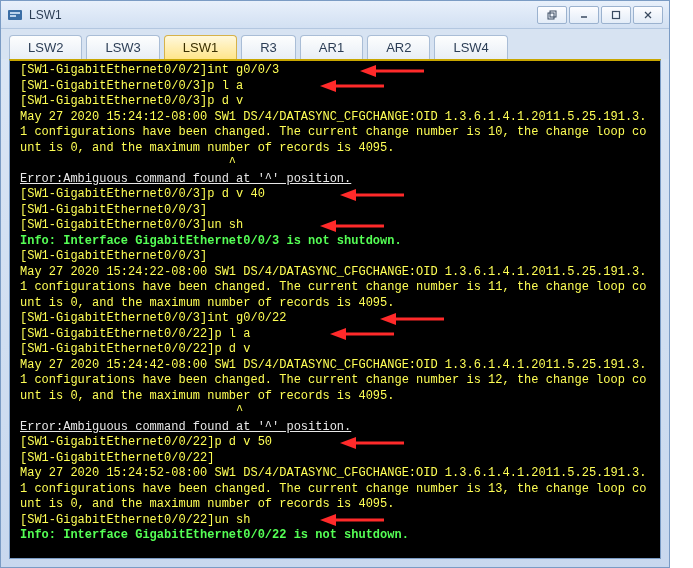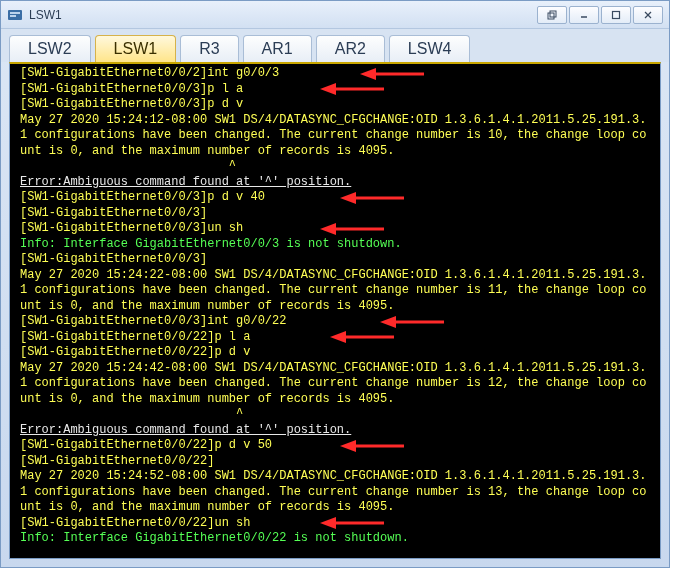--- a/index.html
+++ b/index.html
@@ -27,21 +27,21 @@
     display: flex; align-items: center; justify-content: center;
     font-size: 10px; color: #3a4a60; cursor: default;
   }
   .win-btn svg { width: 10px; height: 10px; display: block; }
   .tabstrip {
     display: flex; gap: 4px; padding: 6px 8px 0 8px;
     background: #d7e3f2;
   }
   .tab {
     padding: 4px 18px;
-    font-size: 16px;
+    font-size: 13px;
     background: linear-gradient(#fdfefe, #e8eef6);
     border: 1px solid #a9bdd6;
     border-bottom: none;
     border-radius: 4px 4px 0 0;
     color: #2b3d55;
     cursor: default;
   }
   .tab.active {
     background: linear-gradient(#fff8dc, #ffe58a);
     border-color: #d6b24a;
@@ -60,21 +60,21 @@
     padding: 2px 10px;
     font-family: "Consolas", "Courier New", monospace;
     font-size: 12px;
     line-height: 15.5px;
     white-space: pre-wrap;
     word-break: break-all;
     overflow: hidden;
   }
   .ln { position: relative; }
   .c-yellow { color: #ffff55; }
-  .c-green  { color: #55ff55; }
+  .c-green  { color: #55ff55; font-weight: bold; }
   .c-white  { color: #e8e8e8; text-decoration: underline; }
   .arrow {
     position: absolute;
     top: 50%; transform: translateY(-50%);
     pointer-events: none;
   }
   .arrow svg { display: block; }
 </style>
 </head>
 <body>
@@ -111,20 +111,21 @@
         <svg viewBox="0 0 10 10">
             <line x1="2" y1="2" x2="8" y2="8" stroke="#3a4a60" stroke-width="1.3"></line>
             <line x1="8" y1="2" x2="2" y2="8" stroke="#3a4a60" stroke-width="1.3"></line>
           </svg>
       </div>
     </div>
   </div>
 
   <div class="tabstrip" id="tabstrip">
       <div class="tab">LSW2</div>
+      <div class="tab">LSW3</div>
       <div class="tab active">LSW1</div>
       <div class="tab">R3</div>
       <div class="tab">AR1</div>
       <div class="tab">AR2</div>
       <div class="tab">LSW4</div>
     </div>
 
   <div class="terminal-wrap">
     <div class="terminal" id="terminal"><div class="ln c-yellow">[SW1-GigabitEthernet0/0/2]int g0/0/3<span class="arrow" style="left: 340px;"><svg width="64" height="14" viewBox="0 0 64 14">
               <line x1="64" y1="7" x2="14" y2="7" stroke="#ff2a2a" stroke-width="3"></line>

